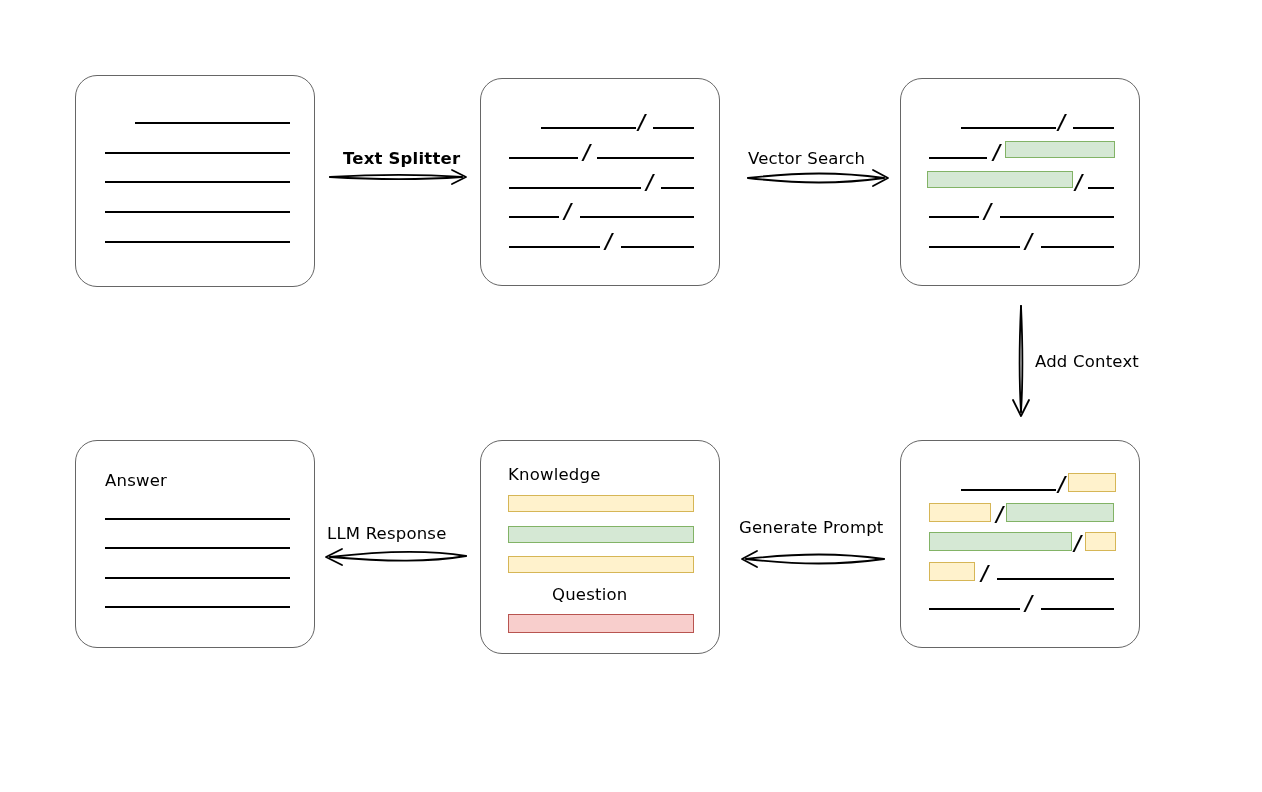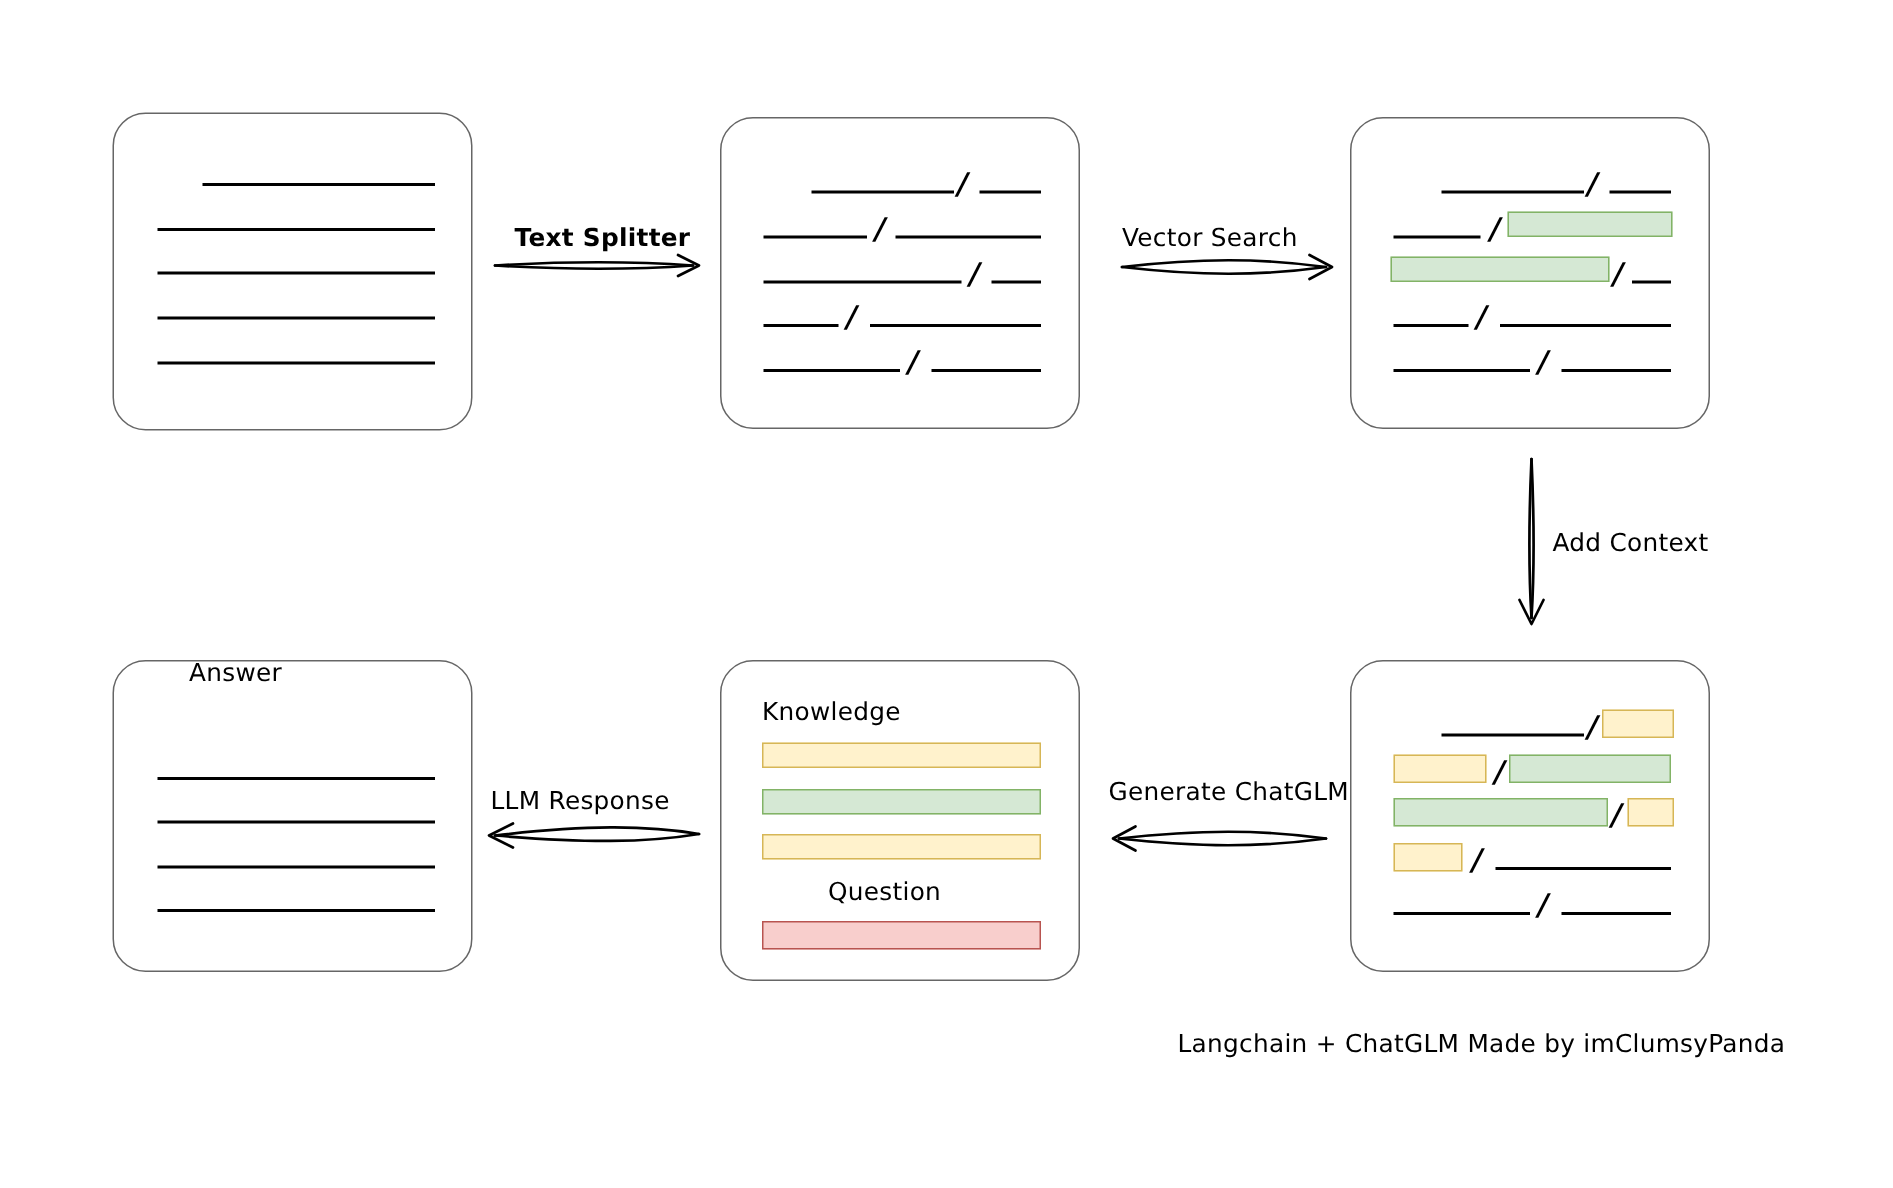--- a/index.html
+++ b/index.html
@@ -118,21 +118,21 @@
         <path d="M466,556 C430,562 390,562 330,557" stroke-width="1.8"></path>
         <path d="M342,549 L326,557 L342,565" stroke-width="1.8"></path>
       </g>
 
     </g>
   </svg>
 
   <div class="edge-label" style="left:343px; top:149px;font-weight:bold;">Text Splitter</div>
   <div class="edge-label" style="left:748px; top:149px;">Vector Search</div>
   <div class="edge-label" style="left:1035px; top:352px;">Add Context</div>
-  <div class="edge-label" style="left:739px; top:518px;">Generate ChatGLM</div>
+  <div class="edge-label" style="left:739px; top:518px;">Generate Prompt</div>
   <div class="edge-label" style="left:327px; top:524px;">LLM Response</div>
 
   <div class="doc-box" style="left:75px; top:75px; width:240px; height:212px;"></div>
   <div class="rule" style="left:135px; top:122px; width:155px;"></div>
   <div class="rule" style="left:105px; top:152px; width:185px;"></div>
   <div class="rule" style="left:105px; top:181px; width:185px;"></div>
   <div class="rule" style="left:105px; top:211px; width:185px;"></div>
   <div class="rule" style="left:105px; top:241px; width:185px;"></div>
 
   <div class="doc-box" style="left:480px; top:78px; width:240px; height:208px;"></div>
@@ -203,21 +203,20 @@
 
   <div class="doc-box" style="left:480px; top:440px; width:240px; height:214px;"></div>
   <div class="box-title" style="left:508px; top:465px;">Knowledge</div>
   <div class="chip yellow" style="left:508px; top:495px; width:186px; height:17px;"></div>
   <div class="chip green" style="left:508px; top:526px; width:186px; height:17px;"></div>
   <div class="chip yellow" style="left:508px; top:556px; width:186px; height:17px;"></div>
   <div class="box-title" style="left:508px; top:585px;margin-left:44px;">Question</div>
   <div class="chip red" style="left:508px; top:614px; width:186px; height:19px;"></div>
 
   <div class="doc-box" style="left:75px; top:440px; width:240px; height:208px;"></div>
-  <div class="box-title" style="left:105px; top:439px;margin-left:21px;">Answer</div>
+  <div class="box-title" style="left:105px; top:471px;">Answer</div>
   <div class="rule" style="left:105px; top:518px; width:185px;"></div>
   <div class="rule" style="left:105px; top:547px; width:185px;"></div>
   <div class="rule" style="left:105px; top:577px; width:185px;"></div>
   <div class="rule" style="left:105px; top:606px; width:185px;"></div>
 
-  <div class="footnote" style="left:785px; top:686px;">Langchain + ChatGLM Made by imClumsyPanda</div>
 
 </div>
 
 </body></html>

